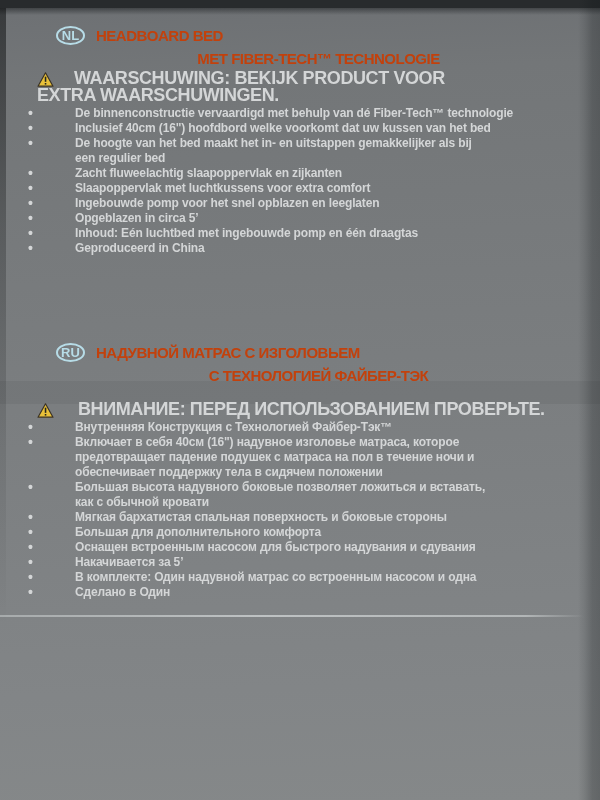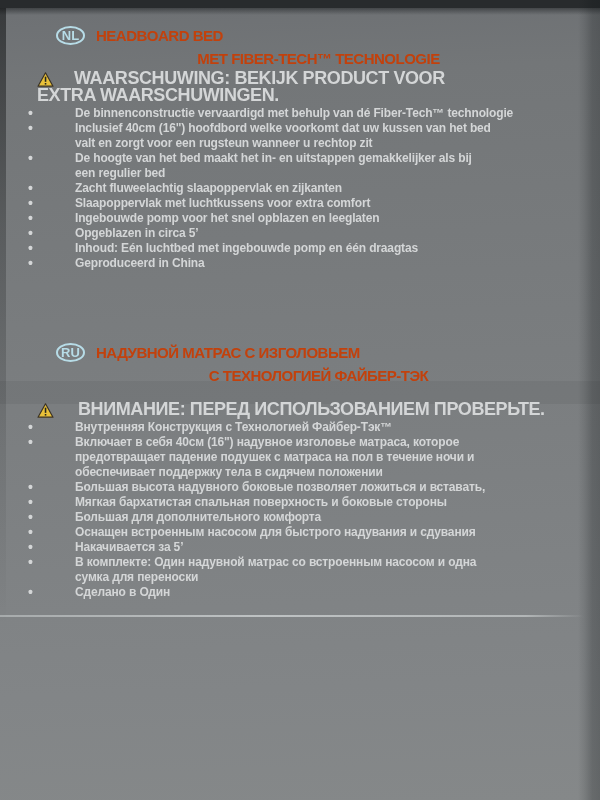--- a/index.html
+++ b/index.html
@@ -75,21 +75,20 @@
         <div class="bullet-row">
           <span class="bullet-dot">•</span>
           <div class="bullet-lines">
             <div>De binnenconstructie vervaardigd met behulp van dé Fiber-Tech™ technologie</div>
           </div>
         </div>
         <div class="bullet-row">
           <span class="bullet-dot">•</span>
           <div class="bullet-lines">
             <div>Inclusief 40cm (16") hoofdbord welke voorkomt dat uw kussen van het bed</div>
-            <div>valt en zorgt voor een rugsteun wanneer u rechtop zit</div>
           </div>
         </div>
         <div class="bullet-row">
           <span class="bullet-dot">•</span>
           <div class="bullet-lines">
             <div>De hoogte van het bed maakt het in- en uitstappen gemakkelijker als bij</div>
             <div>een regulier bed</div>
           </div>
         </div>
         <div class="bullet-row">
@@ -159,20 +158,21 @@
           <div class="bullet-lines">
             <div>Включает в себя 40см (16") надувное изголовье матраса, которое</div>
             <div>предотвращает падение подушек с матраса на пол в течение ночи и</div>
             <div>обеспечивает поддержку тела в сидячем положении</div>
           </div>
         </div>
         <div class="bullet-row">
           <span class="bullet-dot">•</span>
           <div class="bullet-lines">
             <div>Большая высота надувного боковые позволяет ложиться и вставать,</div>
+            <div>как с обычной кровати</div>
           </div>
         </div>
         <div class="bullet-row">
           <span class="bullet-dot">•</span>
           <div class="bullet-lines">
             <div>Мягкая бархатистая спальная поверхность и боковые стороны</div>
           </div>
         </div>
         <div class="bullet-row">
           <span class="bullet-dot">•</span>
@@ -189,21 +189,20 @@
         <div class="bullet-row">
           <span class="bullet-dot">•</span>
           <div class="bullet-lines">
             <div>Накачивается за 5’</div>
           </div>
         </div>
         <div class="bullet-row">
           <span class="bullet-dot">•</span>
           <div class="bullet-lines">
             <div>В комплекте: Один надувной матрас со встроенным насосом и одна</div>
-            <div>сумка для переноски</div>
           </div>
         </div>
         <div class="bullet-row">
           <span class="bullet-dot">•</span>
           <div class="bullet-lines">
             <div>Сделано в Один</div>
           </div>
         </div>
       </div>
   </div>

